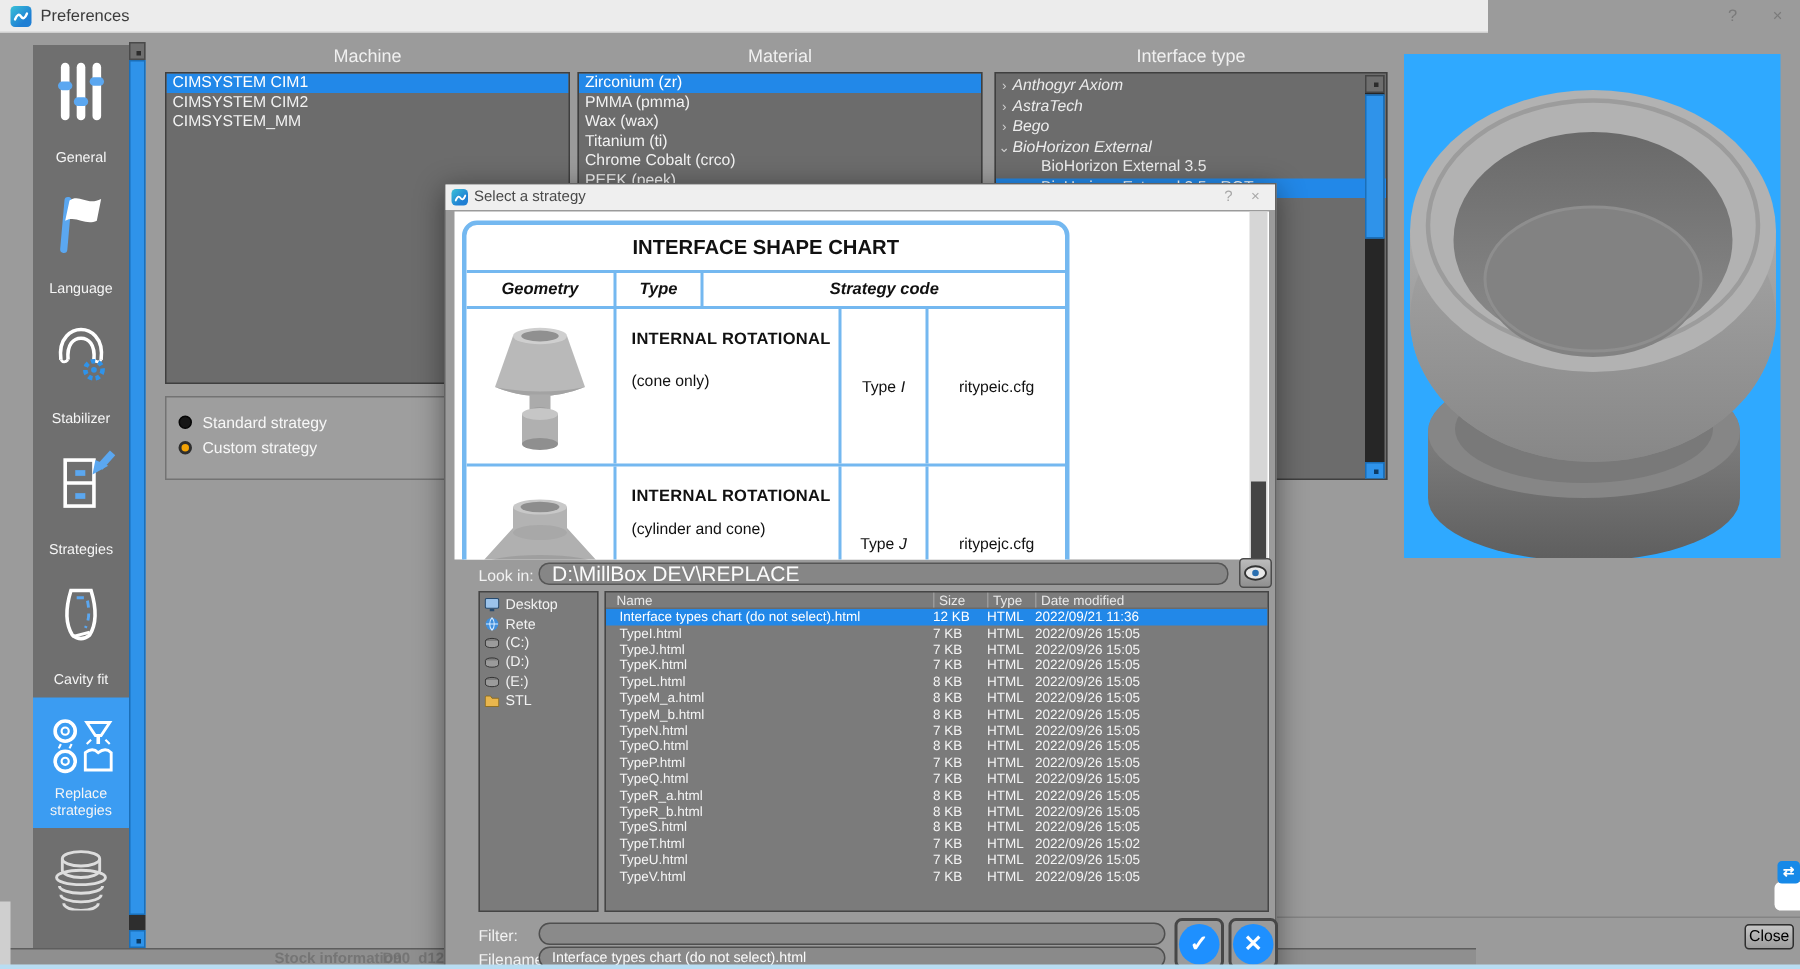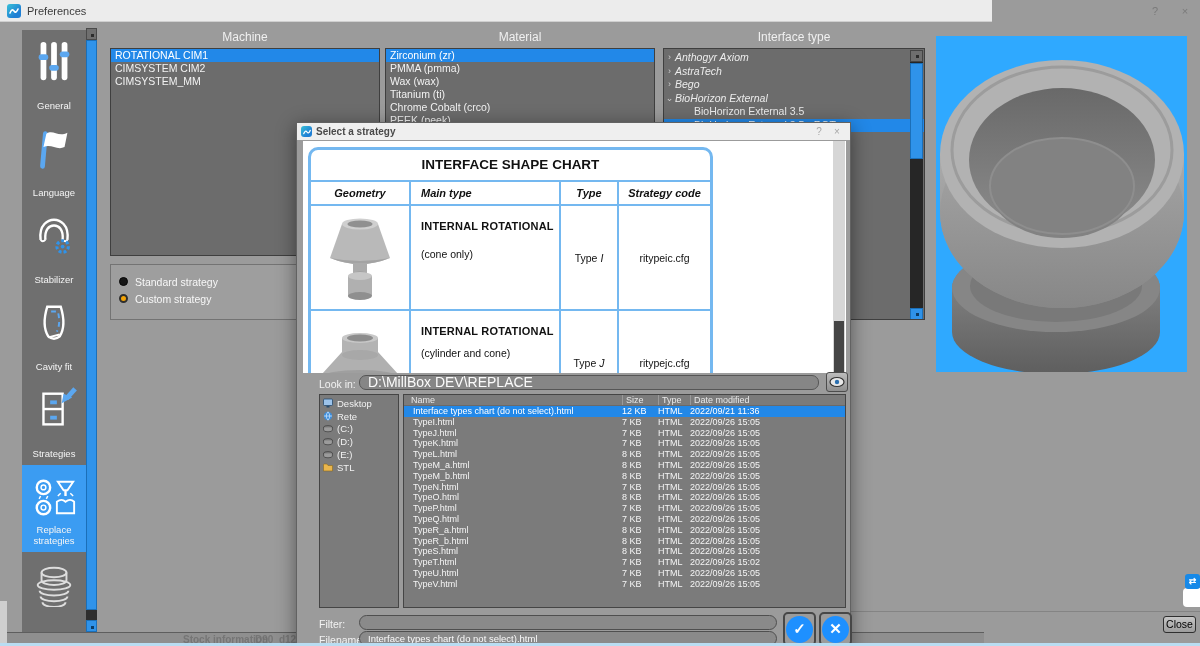--- a/index.html
+++ b/index.html
@@ -51,21 +51,21 @@
   .rdot.dark { background:#161616; border:1.5px solid #060606; }
   .rdot.orange { background:#f3a306; border:2px solid #2e2e2e; }
 
   
   .viewport { left:936px; top:36px; width:251px; height:336px; background:#2fa9ff; z-index:5; overflow:hidden; }
 
   
   .dialog { left:296px; top:122px; width:555px; height:560px; background:#9b9b9b; border:1px solid #626262; box-shadow:0 4px 18px rgba(0,0,0,.45); z-index:50; }
   .dlg-titlebar { position:absolute; left:0; top:0; width:100%; height:17px; background:#efefef; }
   .dlg-titlebar .logo { position:absolute; left:4px; top:3px; width:11px; height:11px; }
-  .dlg-title { position:absolute; left:19px; top:3px; font-size:10px; color:#4a4a4a;font-weight:bold; }
+  .dlg-title { position:absolute; left:19px; top:3px; font-size:10px; color:#4a4a4a; }
   .dlg-cap { position:absolute; top:2px; width:14px; height:13px; font-size:10px; color:#a8a8a8; text-align:center; line-height:13px; }
   .dlg-white { position:absolute; left:6px; top:18px; width:543px; height:232px; background:#ffffff; overflow:hidden; }
   .chart-table { position:absolute; left:5px; top:6px; width:405px; height:320px; border:3px solid #74b8f0; border-radius:10px; background:#fff; overflow:hidden; }
   .t-title { height:32px; line-height:30px; text-align:center; font-size:13.5px; font-weight:bold; color:#111; border-bottom:2px solid #74b8f0; }
   .t-head { display:flex; height:24px; border-bottom:2px solid #74b8f0; font-size:11px; font-weight:bold; font-style:italic; color:#111; }
   .t-head > div { border-right:2px solid #74b8f0; display:flex; align-items:center; justify-content:center; }
   .t-row { display:flex; height:105px; border-bottom:2px solid #74b8f0; }
   .t-row > div { border-right:2px solid #74b8f0; }
   .cw1 { width:100px; } .cw2 { width:150px; } .cw3 { width:58px; } .cw4 { flex:1; border-right:none !important; }
   .c-geo { display:flex; align-items:center; justify-content:center; }
@@ -145,36 +145,36 @@
       <path d="M10 28 C8 12 18 7 24 7 C30 7 40 12 38 28" fill="none" stroke="#fff" stroke-width="2.5"></path>
       <path d="M15 28 C14 17 19 13 24 13 C29 13 34 17 33 28" fill="none" stroke="#fff" stroke-width="2.5"></path>
       <path d="M10 28 Q12 31 15 28 M33 28 Q36 31 38 28" stroke="#fff" fill="none" stroke-width="2"></path>
       <circle cx="33" cy="35" r="6" fill="none" stroke="#2f93ea" stroke-width="3.2" stroke-dasharray="3 2.2"></circle>
       <circle cx="33" cy="35" r="2" fill="#2f93ea"></circle>
     </svg>
     <div class="side-label">Stabilizer</div>
   </div>
   <div class="side-item">
     <svg width="46" height="46" viewBox="0 0 48 48">
-      <path d="M17 7 L31 7 C35 20 35 30 30 38 Q24 43 18 38 C13 30 13 20 17 7 Z" fill="none" stroke="#fff" stroke-width="2.5"></path>
-      <path d="M21 12 L28 12 C30 20 30 27 27 33" fill="none" stroke="#5ba7f0" stroke-width="2" stroke-dasharray="5 4"></path>
-      <path d="M18 39 L30 36" stroke="#fff" stroke-width="2"></path>
-    </svg>
-    <div class="side-label">Cavity fit</div>
-  </div>
-  <div class="side-item">
-    <svg width="46" height="46" viewBox="0 0 48 48">
       <rect x="13" y="7" width="20" height="32" fill="none" stroke="#fff" stroke-width="2.5"></rect>
       <line x1="13" y1="23" x2="33" y2="23" stroke="#fff" stroke-width="2.5"></line>
       <rect x="20" y="14" width="7" height="4" fill="#5ba7f0"></rect>
       <rect x="20" y="30" width="7" height="4" fill="#5ba7f0"></rect>
       <path d="M46 2 L37 12" stroke="#5ba7f0" stroke-width="5"></path>
       <polygon points="32,17 34,7 43,11" fill="#5ba7f0"></polygon>
     </svg>
     <div class="side-label">Strategies</div>
+  </div>
+  <div class="side-item">
+    <svg width="46" height="46" viewBox="0 0 48 48">
+      <path d="M17 7 L31 7 C35 20 35 30 30 38 Q24 43 18 38 C13 30 13 20 17 7 Z" fill="none" stroke="#fff" stroke-width="2.5"></path>
+      <path d="M21 12 L28 12 C30 20 30 27 27 33" fill="none" stroke="#5ba7f0" stroke-width="2" stroke-dasharray="5 4"></path>
+      <path d="M18 39 L30 36" stroke="#fff" stroke-width="2"></path>
+    </svg>
+    <div class="side-label">Cavity fit</div>
   </div>
   <div class="side-item selected">
     <svg width="46" height="46" viewBox="0 0 48 48">
       <circle cx="13" cy="14" r="7" fill="none" stroke="#fff" stroke-width="2.5"></circle>
       <circle cx="13" cy="14" r="2.5" fill="none" stroke="#fff" stroke-width="1.5"></circle>
       <circle cx="13" cy="35" r="7" fill="none" stroke="#fff" stroke-width="2.5"></circle>
       <circle cx="13" cy="35" r="2.5" fill="none" stroke="#fff" stroke-width="1.5"></circle>
       <path d="M10 23 l-1.5 3 M16 26 l1.5 -3" stroke="#fff" stroke-width="1.5"></path>
       <path d="M28 8 L44 8 L38 17 L34 17 Z" fill="none" stroke="#fff" stroke-width="2"></path>
       <line x1="36" y1="17" x2="36" y2="23" stroke="#fff" stroke-width="2.5"></line>
@@ -202,21 +202,21 @@
   <div class="sb-btn blue" style="top:592px;">
       <span class="sb-dot"></span>
     </div>
 </div>
 
 <div class="abs col-header" style="left:110px;width:270px;">Machine</div>
 <div class="abs col-header" style="left:385px;width:270px;">Material</div>
 <div class="abs col-header" style="left:663px;width:262px;">Interface type</div>
 
 <div class="abs listbox" style="left:110px;top:48px;width:270px;height:208px;">
-  <div class="lrow selected">ROTATIONAL CIM1</div>
+  <div class="lrow selected">CIMSYSTEM CIM1</div>
   <div class="lrow">CIMSYSTEM CIM2</div>
   <div class="lrow">CIMSYSTEM_MM</div>
 </div>
 
 <div class="abs radio-panel">
   <div class="radio-row">
     <span class="rdot dark"></span>
     <span>Standard strategy</span>
   </div>
   <div class="radio-row">
@@ -309,21 +309,20 @@
     <span class="dlg-title">Select a strategy</span>
     <span class="dlg-cap" style="right:24px;">?</span>
     <span class="dlg-cap" style="right:6px;">×</span>
   </div>
 
   <div class="dlg-white">
     <div class="chart-table">
       <div class="t-title">INTERFACE SHAPE CHART</div>
       <div class="t-head">
         <div class="cw1">Geometry</div>
-        <div class="cw2" style="justify-content:flex-start;padding-left:10px;">Main type</div>
         <div class="cw3">Type</div>
         <div class="cw4">Strategy code</div>
       </div>
       <div class="t-row">
         <div class="cw1 c-geo">
           <svg width="72" height="88" viewBox="0 0 72 88">
             <path d="M18 10 L6 44 Q36 56 66 44 L54 10 Z" fill="#b9b9b9"></path>
             <path d="M6 44 Q36 56 66 44 Q36 50 6 44 Z" fill="#a3a3a3"></path>
             <ellipse cx="36" cy="10" rx="18" ry="5.5" fill="#cfcfcf"></ellipse>
             <ellipse cx="36" cy="10" rx="12.5" ry="3.6" fill="#909090"></ellipse>

